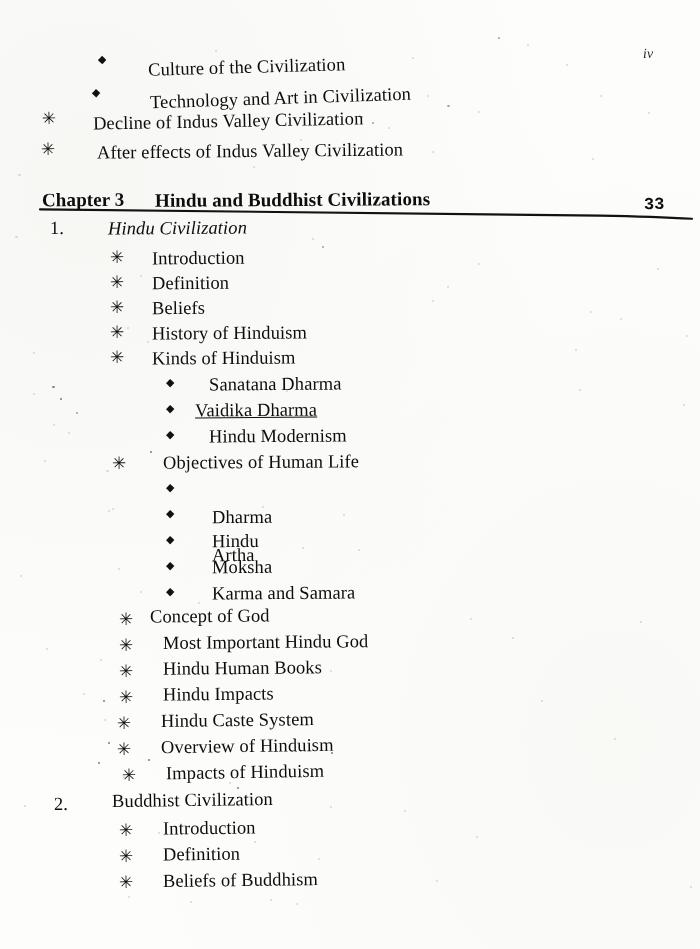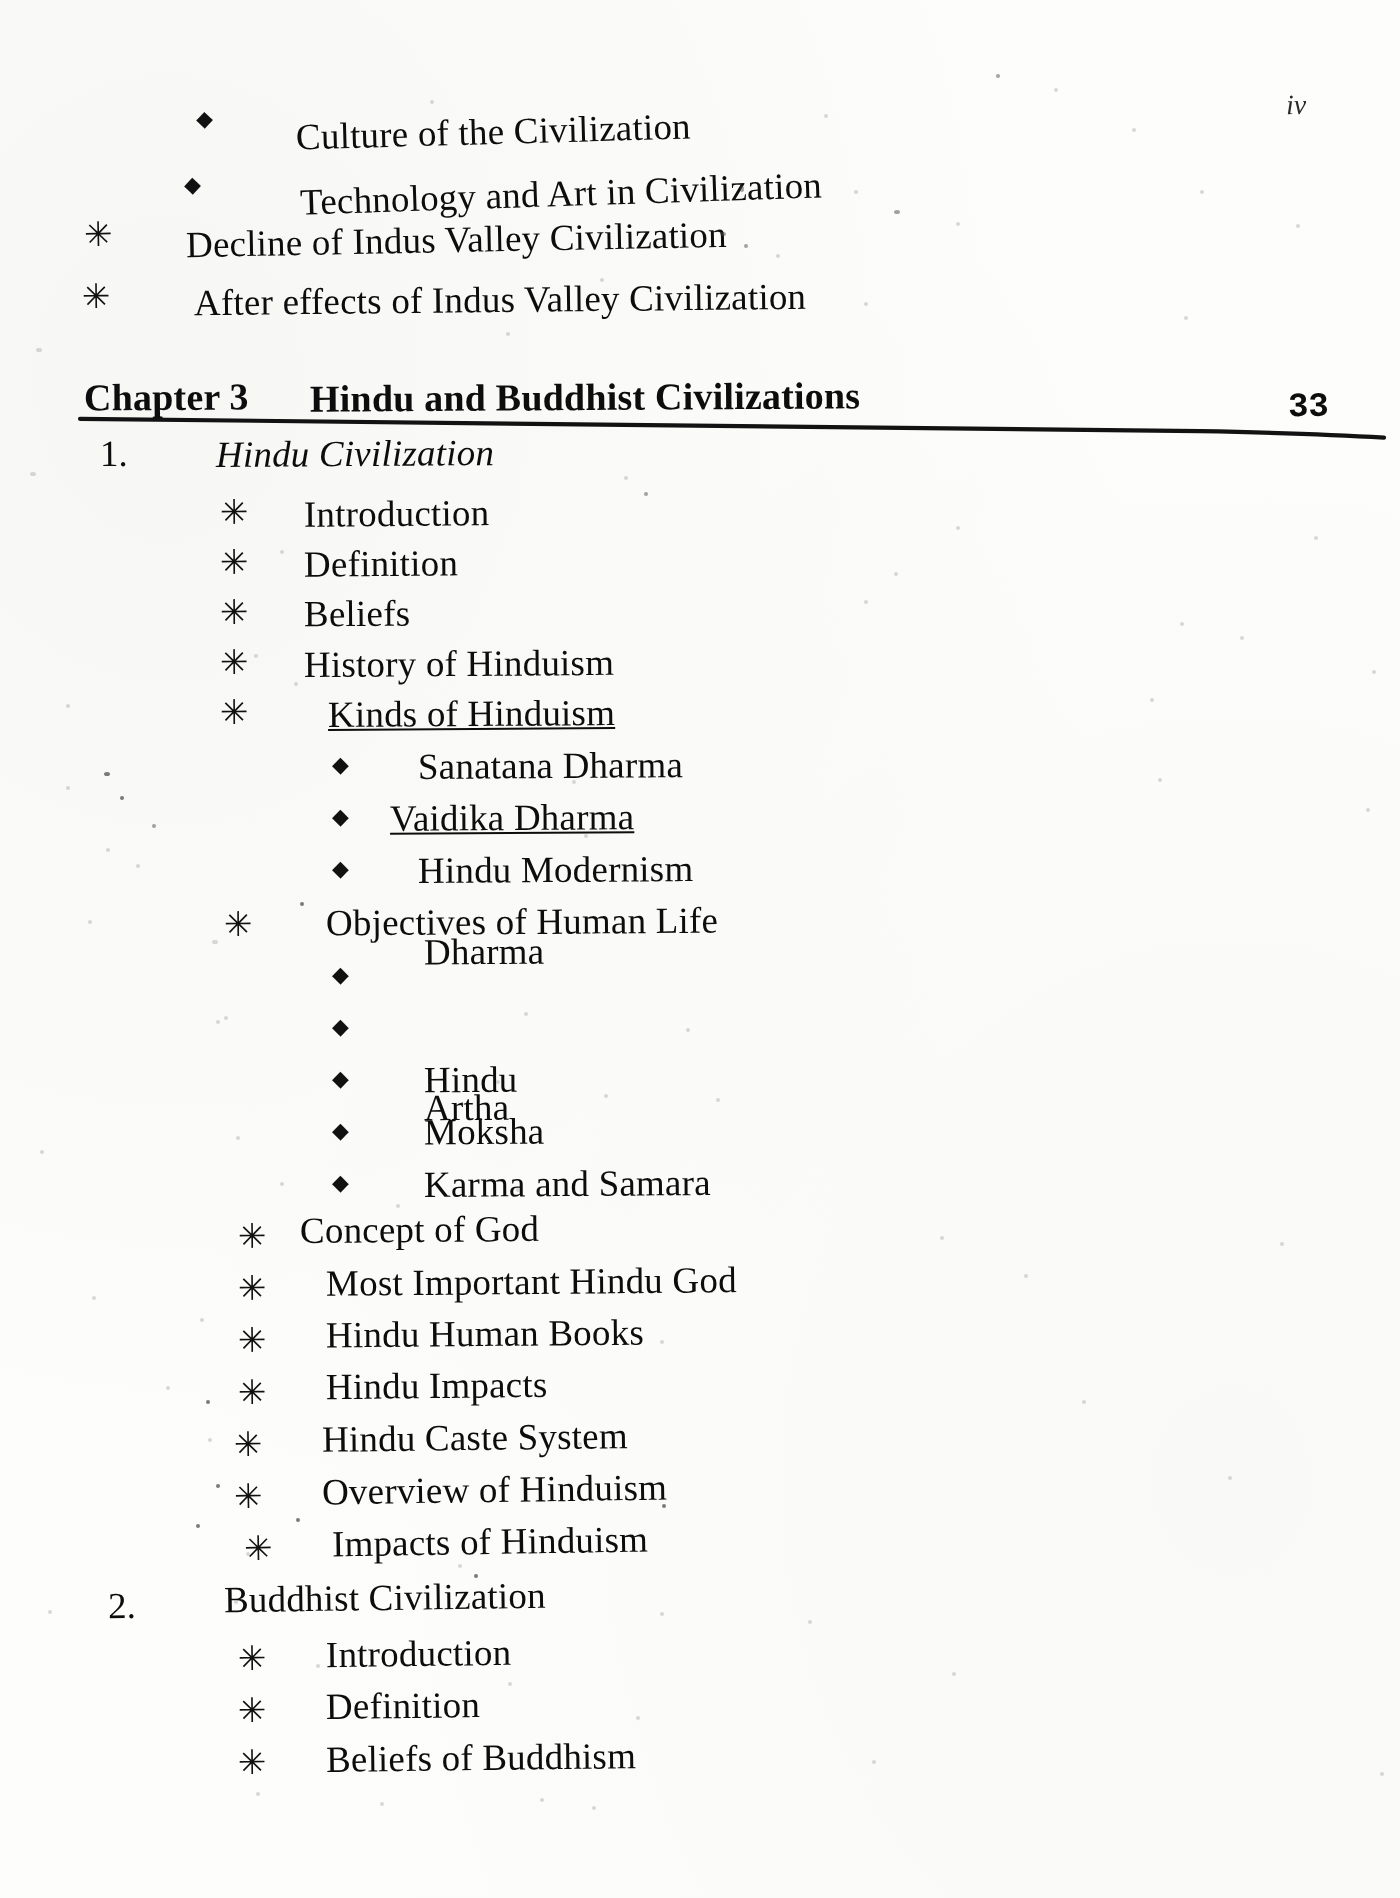--- a/index.html
+++ b/index.html
@@ -137,31 +137,31 @@
       <div class="label" style="left: 108px; top: 219px; transform: rotate(-0.4deg); font-style: italic;">Hindu Civilization</div>
       <div class="bullet star" style="left: 110px; top: 249px; transform: rotate(-0.5deg);">✳</div>
       <div class="label" style="left: 152px; top: 249px; transform: rotate(-0.5deg);">Introduction</div>
       <div class="bullet star" style="left: 110px; top: 274px; transform: rotate(-0.5deg);">✳</div>
       <div class="label" style="left: 152px; top: 274px; transform: rotate(-0.5deg);">Definition</div>
       <div class="bullet star" style="left: 110px; top: 299px; transform: rotate(-0.4deg);">✳</div>
       <div class="label" style="left: 152px; top: 299px; transform: rotate(-0.4deg);">Beliefs</div>
       <div class="bullet star" style="left: 110px; top: 324px; transform: rotate(-0.4deg);">✳</div>
       <div class="label" style="left: 152px; top: 324px; transform: rotate(-0.4deg);">History of Hinduism</div>
       <div class="bullet star" style="left: 110px; top: 349px; transform: rotate(-0.4deg);">✳</div>
-      <div class="label" style="left: 164px; top: 349px; transform: rotate(-0.4deg); text-decoration: underline;">Kinds of Hinduism</div>
+      <div class="label" style="left: 152px; top: 349px; transform: rotate(-0.4deg);">Kinds of Hinduism</div>
       <div class="bullet diamond" style="left: 166px; top: 377px; transform: rotate(-0.4deg);">◆</div>
       <div class="label" style="left: 209px; top: 375px; transform: rotate(-0.4deg);">Sanatana Dharma</div>
       <div class="bullet diamond" style="left: 166px; top: 403px; transform: rotate(-0.4deg);">◆</div>
       <div class="label" style="left: 195px; top: 401px; transform: rotate(-0.4deg); text-decoration: underline;">Vaidika Dharma</div>
       <div class="bullet diamond" style="left: 166px; top: 429px; transform: rotate(-0.4deg);">◆</div>
       <div class="label" style="left: 209px; top: 427px; transform: rotate(-0.4deg);">Hindu Modernism</div>
       <div class="bullet star" style="left: 112px; top: 455px; transform: rotate(-0.4deg);">✳</div>
       <div class="label" style="left: 163px; top: 453px; transform: rotate(-0.4deg);">Objectives of Human Life</div>
       <div class="bullet diamond" style="left: 166px; top: 482px; transform: rotate(-0.4deg);">◆</div>
-      <div class="label" style="left: 212px; top: 468px; transform: rotate(-0.4deg);">Dharma</div>
+      <div class="label" style="left: 212px; top: 508px; transform: rotate(-0.4deg);">Dharma</div>
       <div class="bullet diamond" style="left: 166px; top: 508px; transform: rotate(-0.4deg);">◆</div>
       <div class="label" style="left: 212px; top: 506px; transform: rotate(-0.4deg); margin-top: 40px;">Artha</div>
       <div class="bullet diamond" style="left: 166px; top: 534px; transform: rotate(-0.4deg);">◆</div>
       <div class="label" style="left: 212px; top: 532px; transform: rotate(-0.4deg);">Hindu</div>
       <div class="bullet diamond" style="left: 166px; top: 560px; transform: rotate(-0.4deg);">◆</div>
       <div class="label" style="left: 212px; top: 558px; transform: rotate(-0.4deg);">Moksha</div>
       <div class="bullet diamond" style="left: 166px; top: 586px; transform: rotate(-0.4deg);">◆</div>
       <div class="label" style="left: 212px; top: 584px; transform: rotate(-0.4deg);">Karma and Samara</div>
       <div class="bullet star" style="left: 119px; top: 611px; transform: rotate(-0.5deg);">✳</div>
       <div class="label" style="left: 150px; top: 607px; transform: rotate(-0.5deg); font-family: Liberation Serif, serif;">Concept of God</div>

